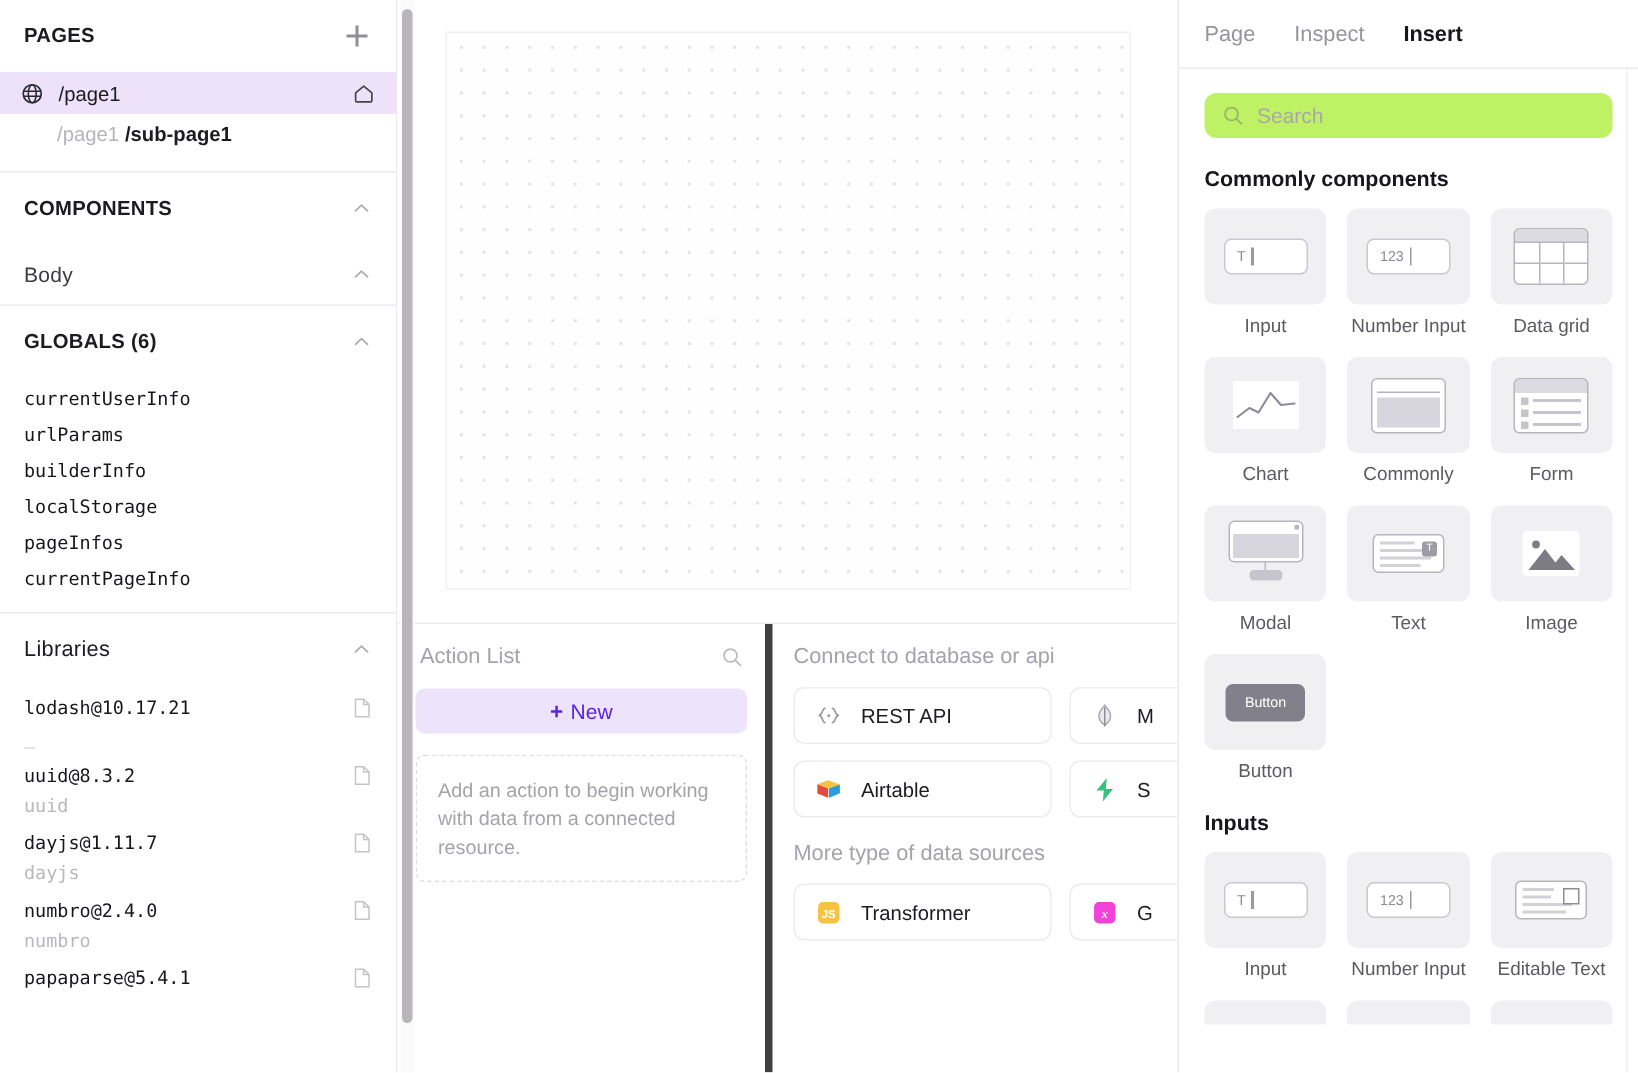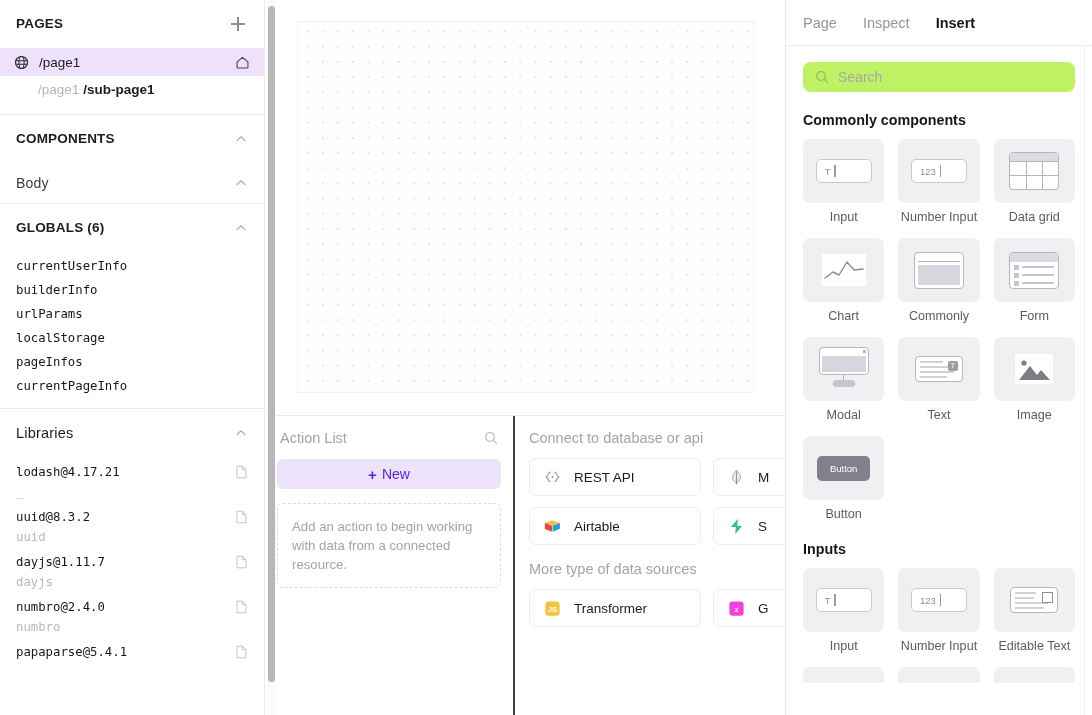--- a/index.html
+++ b/index.html
@@ -109,21 +109,21 @@
     border: 1px solid #f1f0f2;
     background-color: #fefefe;
     background-image: radial-gradient(#e4e3e7 1px, transparent 1.05px);
     background-size: 15.2px 15.2px;
     background-position: 2px 2px;
   }
   .lower {
     flex: 1 1 auto; display: flex; border-top: 1px solid #eceaee; min-height: 0;
   }
   .action-pane {
-    width: 250px; flex: 0 0 250px; border-right: 2px solid #404040;
+    width: 250px; flex: 0 0 250px; border-right: 5px solid #404040;
     padding: 14px 12px 0 12px;
   }
   .action-head { display:flex; align-items:center; justify-content: space-between; padding: 0 3px 0 3px;}
   .action-title { font-size: 14.5px; color: #a5a3aa; }
   .search-ic-sm { width: 14px; height: 14px; opacity:.45; cursor:pointer;}
   .new-btn {
     margin-top: 13px; height: 30px; border-radius: 6px;
     background: #ede3fb; color: #5b21e8;
     display:flex; align-items:center; justify-content:center;
     font-size: 14px; cursor: pointer; gap: 5px; font-weight: 400;
@@ -291,42 +291,42 @@
       <div class="sb-head">
         <span class="sb-title">GLOBALS (6)</span>
         <span class="chev">
           <svg width="14" height="14" viewBox="0 0 14 14">
               <path d="M3 8.6 7 4.8l4 3.8" fill="none" stroke="#6b6a70" stroke-width="1.2" stroke-linecap="round" stroke-linejoin="round"></path>
             </svg>
         </span>
       </div>
       <div class="glob-list">
         <div class="glob-item">currentUserInfo</div>
+        <div class="glob-item">urlParams</div>
         <div class="glob-item">builderInfo</div>
-        <div class="glob-item">urlParams</div>
         <div class="glob-item">localStorage</div>
         <div class="glob-item">pageInfos</div>
         <div class="glob-item">currentPageInfo</div>
       </div>
     </div>
 
     <div class="sb-section" style="border-bottom:none">
       <div class="sb-head">
         <span class="sb-title lib">Libraries</span>
         <span class="chev">
           <svg width="14" height="14" viewBox="0 0 14 14">
               <path d="M3 8.6 7 4.8l4 3.8" fill="none" stroke="#6b6a70" stroke-width="1.2" stroke-linecap="round" stroke-linejoin="round"></path>
             </svg>
         </span>
       </div>
       <div class="lib-list">
 
         <div class="lib-item">
           <div class="lib-row">
-            <span class="lib-name">lodash@4.17.21</span>
+            <span class="lib-name">lodash@10.17.21</span>
             <span class="doc-ic">
               <svg width="13" height="14" viewBox="0 0 13 14">
                   <path d="M2 1.2h5.4L11 4.6v8.2H2z" fill="none" stroke="#8b8a90" stroke-width="1"></path>
                   <path d="M7.4 1.2v3.4H11" fill="none" stroke="#8b8a90" stroke-width="1"></path>
                 </svg>
             </span>
           </div>
           <div class="lib-sub">_</div>
         </div>
 

